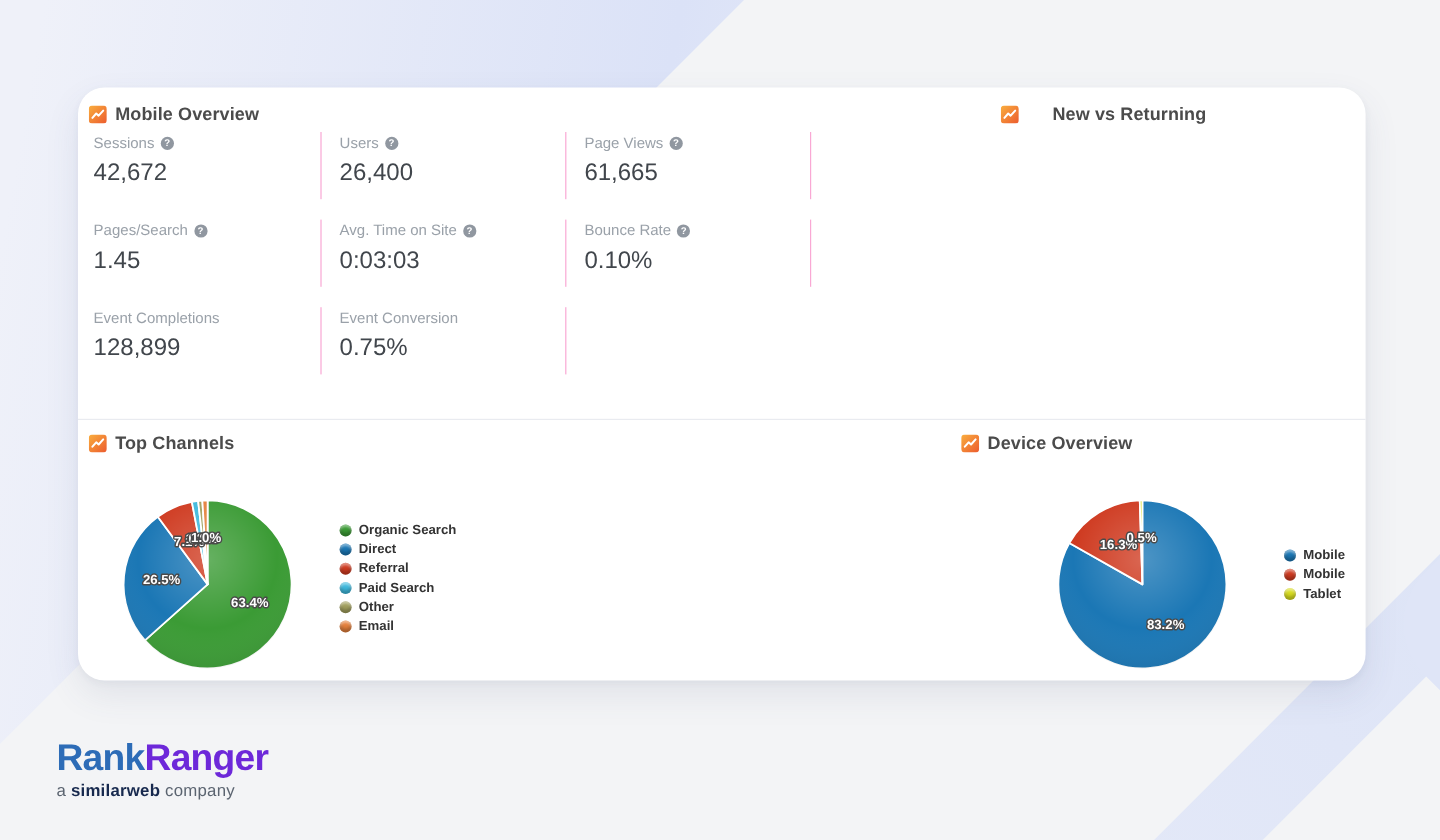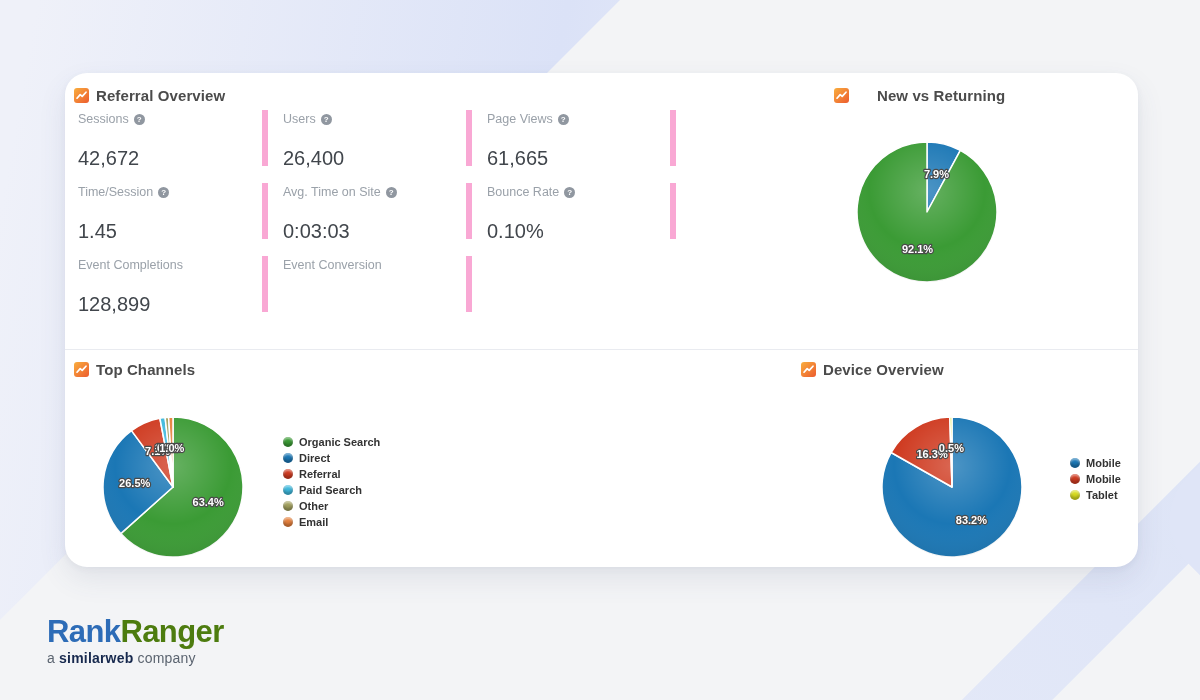--- a/index.html
+++ b/index.html
@@ -25,24 +25,24 @@
   .hdr{position:absolute;display:flex;align-items:center;gap:7px;
     font-size:15px;font-weight:700;color:#4b4b4b;letter-spacing:.1px;}
   .hdr svg{display:block;}
   .hdr-traffic{left:9px;top:14px;}
   .hdr-nvr{left:769px;top:14px;gap:28px;}
   .hdr-topch{left:9px;top:288px;}
   .hdr-device{left:736px;top:288px;}
   
   .metrics{position:absolute;left:13px;top:37px;display:grid;
     grid-template-columns:190px 204px 204px;grid-auto-rows:56px;row-gap:17px;}
-  .m-cell{border-right:6px solid #f9a8d4;padding-top:2px;}
+  .m-cell{border-right:1px solid #f9a8d4;padding-top:2px;}
   .m-cell.inner{padding-left:15px;}
   .m-label{font-size:12.5px;color:#9aa1a9;display:flex;align-items:center;gap:5px;line-height:15px;}
-  .m-value{font-size:20px;color:#41464c;margin-top:19px;line-height:24px;}
+  .m-value{font-size:20px;color:#41464c;margin-top:5px;line-height:24px;}
   .help{display:inline-block;width:11px;height:11px;border-radius:50%;background:#9097a0;
     color:#fff;font-size:8px;font-weight:700;line-height:11px;text-align:center;cursor:default;}
   
   .pie{position:absolute;width:160px;height:160px;}
   .pie-nvr{left:782px;top:59px;}
   .pie-topch{left:28px;top:334px;}
   .pie-device{left:807px;top:334px;}
   .pie-label{font:700 11px "Liberation Sans",sans-serif;fill:#fff;
     stroke:#4a4a4a;stroke-width:2.4px;paint-order:stroke;stroke-linejoin:round;}
   .legend{position:absolute;display:flex;flex-direction:column;}
@@ -50,21 +50,21 @@
   .legend-topch{left:218px;top:361px;}
   .legend-device{left:1005px;top:382px;}
   .legend-item{display:flex;align-items:center;gap:6px;height:16px;}
   .legend-dot{width:10px;height:10px;border-radius:50%;flex:0 0 auto;
     box-shadow:inset 0 -3px 3px rgba(0,0,0,.28),inset 0 2px 2px rgba(255,255,255,.45);}
   .legend-text{font-size:11px;font-weight:700;color:#333;white-space:nowrap;}
   
   .logo{position:absolute;left:47px;top:616px;}
   .logo-brand{font-size:31px;font-weight:700;letter-spacing:-.6px;line-height:1.05;}
   .lb1{color:#2d6cb7;}
-  .lb2{color:#4d7c0f;}
+  .lb2{color:#6d28d9;}
   .logo-tag{font-size:14px;color:#5b6470;margin-top:2px;letter-spacing:.2px;line-height:1.1;}
   .lt-brand{font-weight:700;color:#17294e;}
 </style>
 </head>
 <body>
 
 <div class="bg-tri"></div>
 <div class="bg-band"></div>
 <div class="bg-corner"></div>
 
@@ -74,21 +74,21 @@
     <svg width="15" height="15" viewBox="0 0 15 15">
       <defs>
           <linearGradient id="hg1" x1="0" y1="0" x2="1" y2="1">
         <stop offset="0" stop-color="#f9ae3e"></stop>
             <stop offset="1" stop-color="#ec5b2e"></stop>
           </linearGradient>
         </defs>
       <rect width="15" height="15" rx="3" fill="url(#hg1)"></rect>
       <path d="M3 10.2 L6.2 6.6 L8.2 8.4 L12 4.2" stroke="#fff" stroke-width="1.7" fill="none" stroke-linecap="round" stroke-linejoin="round"></path>
     </svg>
-    <span>Referral Overview</span>
+    <span>Mobile Overview</span>
   </div>
 
   <div class="hdr hdr-nvr">
     <svg width="15" height="15" viewBox="0 0 15 15">
       <rect width="15" height="15" rx="3" fill="url(#hg1)"></rect>
       <path d="M3 10.2 L6.2 6.6 L8.2 8.4 L12 4.2" stroke="#fff" stroke-width="1.7" fill="none" stroke-linecap="round" stroke-linejoin="round"></path>
     </svg>
     <span>New vs Returning</span>
   </div>
 
@@ -125,21 +125,21 @@
       </div>
       <div class="m-cell inner">
         <div class="m-label">
           <span>Page Views</span>
           <span class="help">?</span>
         </div>
         <div class="m-value">61,665</div>
       </div>
       <div class="m-cell">
         <div class="m-label">
-          <span>Time/Session</span>
+          <span>Pages/Search</span>
           <span class="help">?</span>
         </div>
         <div class="m-value">1.45</div>
       </div>
       <div class="m-cell inner">
         <div class="m-label">
           <span>Avg. Time on Site</span>
           <span class="help">?</span>
         </div>
         <div class="m-value">0:03:03</div>
@@ -154,39 +154,26 @@
       <div class="m-cell">
         <div class="m-label">
           <span>Event Completions</span>
         </div>
         <div class="m-value">128,899</div>
       </div>
       <div class="m-cell inner">
         <div class="m-label">
           <span>Event Conversion</span>
         </div>
+        <div class="m-value">0.75%</div>
       </div>
     </div>
 
   <div class="card-divider"></div>
 
-  <div class="pie pie-nvr"><svg viewBox="0 0 160 160" width="160" height="160">
-        <defs>
-          <radialGradient id="sheen0" cx="50%" cy="35%" r="75%">
-    <stop offset="0%" stop-color="#ffffff" stop-opacity="0.22"></stop>
-    <stop offset="55%" stop-color="#ffffff" stop-opacity="0"></stop>
-    <stop offset="100%" stop-color="#000000" stop-opacity="0.12"></stop>
-          </radialGradient>
-        </defs>
-        <path d="M 80 80 L 80 10 A 70 70 0 0 1 113.33667425675574 18.447858286661067 Z" fill="#1b77b5" stroke="#fff" stroke-width="1.5" stroke-linejoin="round"></path>
-        <path d="M 80 80 L 113.33667425675574 18.447858286661067 A 70 70 0 1 1 79.99999999999999 10 Z" fill="#3b9b35" stroke="#fff" stroke-width="1.5" stroke-linejoin="round"></path>
-        <circle cx="80" cy="80" r="70" fill="url(#sheen0)"></circle>
-        <text x="89.45736219090841" y="46.17965299746027" text-anchor="middle" class="pie-label">7.9%</text>
-        <text x="70.54263780909159" y="120.82034700253973" text-anchor="middle" class="pie-label">92.1%</text>
-      </svg></div>
 
   <div class="pie pie-topch"><svg viewBox="0 0 160 160" width="160" height="160">
         <defs>
           <radialGradient id="sheen1" cx="50%" cy="35%" r="75%">
     <stop offset="0%" stop-color="#ffffff" stop-opacity="0.22"></stop>
     <stop offset="55%" stop-color="#ffffff" stop-opacity="0"></stop>
     <stop offset="100%" stop-color="#000000" stop-opacity="0.12"></stop>
           </radialGradient>
         </defs>
         <path d="M 80 80 L 80 10 A 70 70 0 1 1 27.784119820307254 126.62083072039762 Z" fill="#3b9b35" stroke="#fff" stroke-width="1.5" stroke-linejoin="round"></path>

